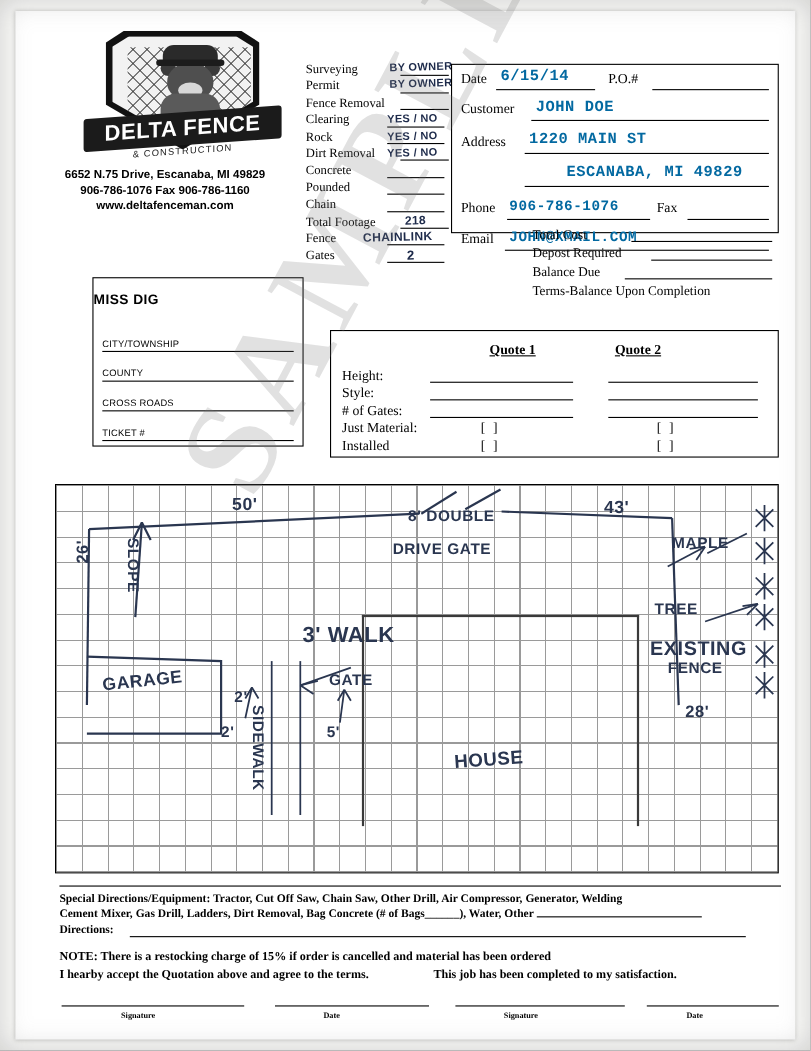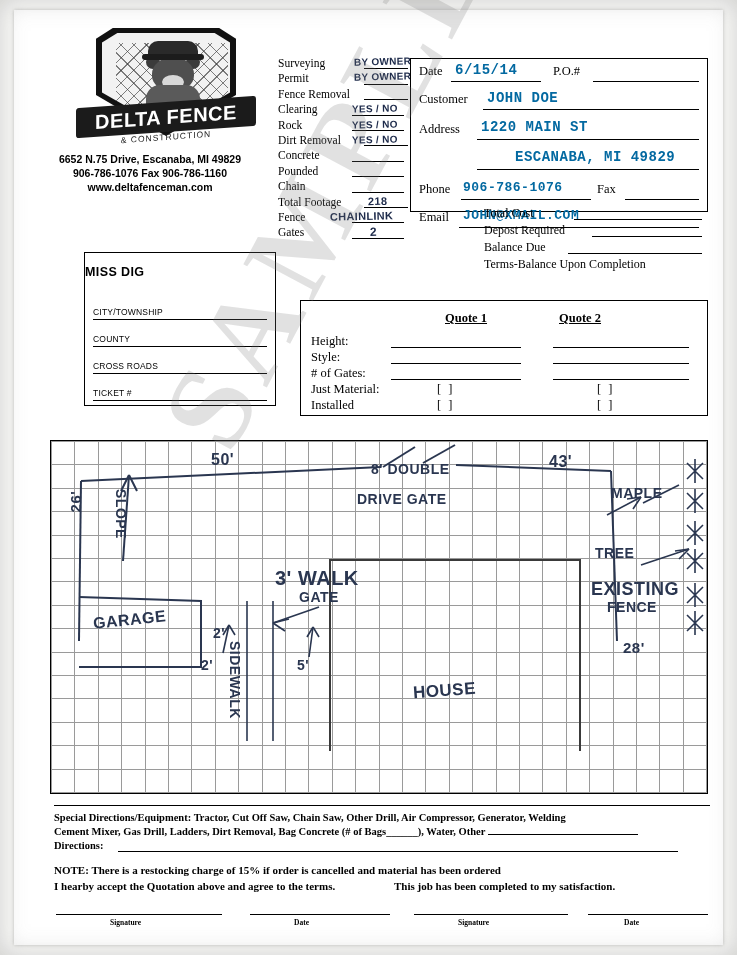--- a/index.html
+++ b/index.html
@@ -642,21 +642,21 @@
       <div class="plan-ink" style="left:306px;top:50px;font-size:14px;">DRIVE GATE</div>
       <div class="plan-ink" style="left:498px;top:12px;font-size:16px;">43'</div>
       <div class="plan-ink" style="left:14px;top:52px;font-size:15px;transform:rotate(-90deg);">26'</div>
       <div class="plan-ink" style="left:78px;top:48px;font-size:14px;transform:rotate(90deg);transform-origin:left top;">SLOPE</div>
       <div class="plan-ink" style="left:560px;top:44px;font-size:14px;">MAPLE</div>
       <div class="plan-ink" style="left:544px;top:104px;font-size:14px;">TREE</div>
       <div class="plan-ink" style="left:540px;top:138px;font-size:18px;">EXISTING</div>
       <div class="plan-ink" style="left:556px;top:158px;font-size:14px;">FENCE</div>
       <div class="plan-ink" style="left:572px;top:198px;font-size:15px;">28'</div>
       <div class="plan-ink" style="left:224px;top:126px;font-size:20px;">3' WALK</div>
-      <div class="plan-ink" style="left:248px;top:148px;font-size:14px;">GATE</div>
+      <div class="plan-ink" style="left:248px;top:169px;font-size:14px;">GATE</div>
       <div class="plan-ink" style="left:162px;top:184px;font-size:14px;">2'</div>
       <div class="plan-ink" style="left:150px;top:216px;font-size:14px;">2'</div>
       <div class="plan-ink" style="left:246px;top:216px;font-size:14px;">5'</div>
       <div class="plan-ink" style="left:42px;top:170px;font-size:16px;transform:rotate(-6deg);">GARAGE</div>
       <div class="plan-ink" style="left:192px;top:200px;font-size:14px;transform:rotate(90deg);transform-origin:left top;">SIDEWALK</div>
       <div class="plan-ink" style="left:362px;top:240px;font-size:17px;transform:rotate(-4deg);">HOUSE</div>
     </div>
 
     <div class="sample">SAMPLE</div>
 

